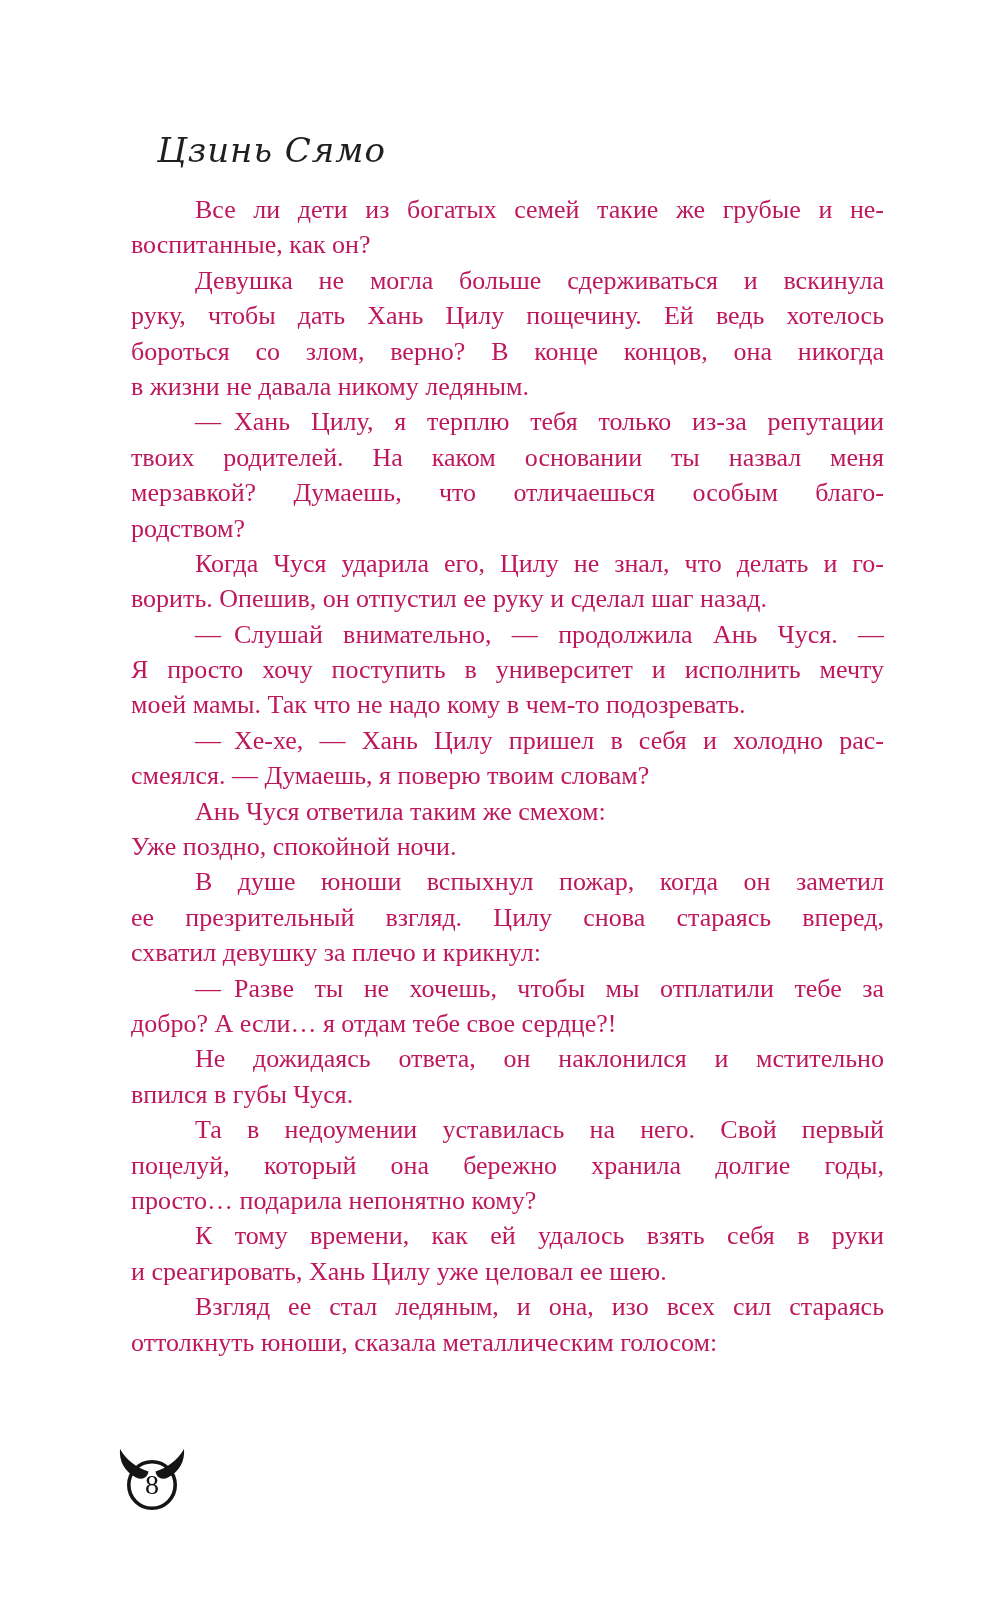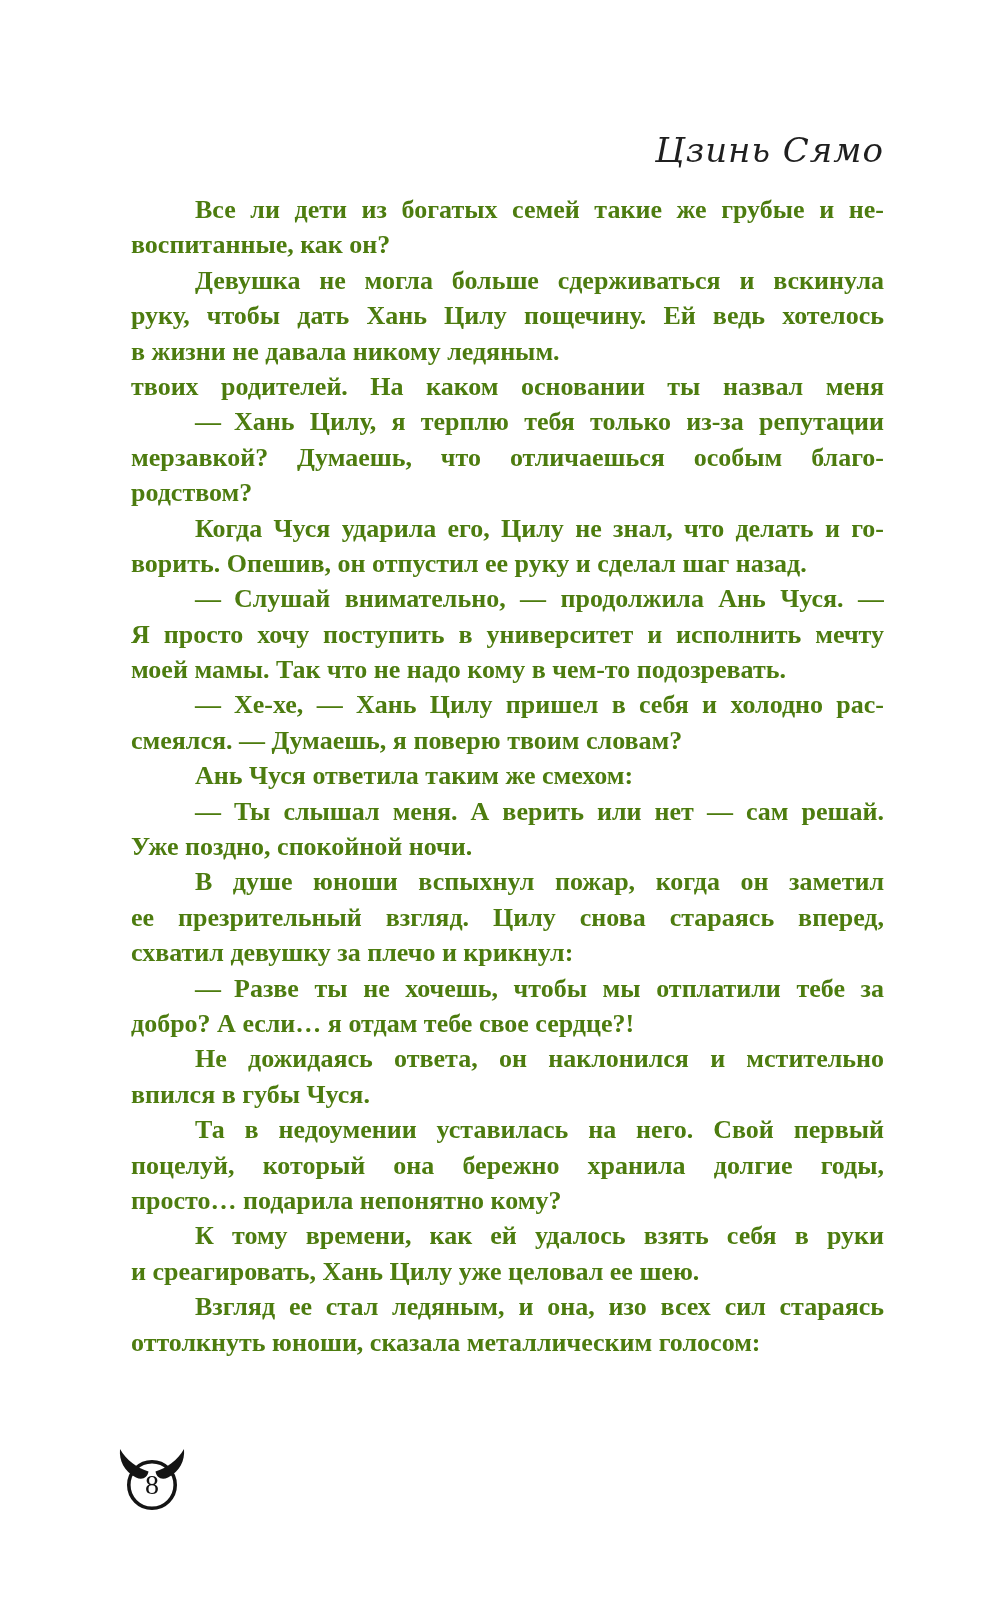--- a/index.html
+++ b/index.html
@@ -11,42 +11,41 @@
     color: #1a1a1a;
     overflow: hidden;
   }
   .page {
     position: absolute; inset: 0;
     background: #ffffff;
   }
   .chapter-title {
     position: absolute;
     left: 131px; top: 126px; width: 753px;
-    text-align: right;
+    text-align: left;
     text-indent: 26px;
     font-family: "DejaVu Serif", "Liberation Serif", serif;
     font-style: italic;
     font-size: 34px;
     line-height: 48px;
     color: #1f1f1f;
     letter-spacing: 1px;
   }
   .text-block {
     position: absolute;
     left: 131px; top: 192px; width: 753px;
   }
   .line {
     height: 35.4px;
     line-height: 35.4px;
     font-size: 26px;
     overflow: hidden;
     text-align: left;
     white-space: normal;
-    color: #4d7c0f;
-    font-weight: bold;
+    color: #be185d;
   }
   .line.indent { text-indent: 64px; }
   .line.just {
     text-align: justify;
     text-align-last: justify;
   }
   .ornament {
     position: absolute;
     left: 117px; top: 1448px;
     width: 70px; height: 64px;
@@ -67,34 +66,34 @@
 
 <div class="page">
 
   <div class="chapter-title">Цзинь Сямо</div>
 
   <div class="text-block">
       <div class="line indent just">Все ли дети из богатых семей такие же грубые и не-</div>
       <div class="line">воспитанные, как он?</div>
       <div class="line indent just">Девушка не могла больше сдерживаться и вскинула</div>
       <div class="line just">руку, чтобы дать Хань Цилу пощечину. Ей ведь хотелось</div>
+      <div class="line just">бороться со злом, верно? В конце концов, она никогда</div>
       <div class="line">в жизни не давала никому ледяным.</div>
+      <div class="line indent just">— Хань Цилу, я терплю тебя только из-за репутации</div>
       <div class="line just">твоих родителей. На каком основании ты назвал меня</div>
-      <div class="line indent just">— Хань Цилу, я терплю тебя только из-за репутации</div>
       <div class="line just">мерзавкой? Думаешь, что отличаешься особым благо-</div>
       <div class="line">родством?</div>
       <div class="line indent just">Когда Чуся ударила его, Цилу не знал, что делать и го-</div>
       <div class="line">ворить. Опешив, он отпустил ее руку и сделал шаг назад.</div>
       <div class="line indent just">— Слушай внимательно, — продолжила Ань Чуся. —</div>
       <div class="line just">Я просто хочу поступить в университет и исполнить мечту</div>
       <div class="line">моей мамы. Так что не надо кому в чем-то подозревать.</div>
       <div class="line indent just">— Хе-хе, — Хань Цилу пришел в себя и холодно рас-</div>
       <div class="line">смеялся. — Думаешь, я поверю твоим словам?</div>
       <div class="line indent">Ань Чуся ответила таким же смехом:</div>
-      <div class="line indent just">— Ты слышал меня. А верить или нет — сам решай.</div>
       <div class="line">Уже поздно, спокойной ночи.</div>
       <div class="line indent just">В душе юноши вспыхнул пожар, когда он заметил</div>
       <div class="line just">ее презрительный взгляд. Цилу снова стараясь вперед,</div>
       <div class="line">схватил девушку за плечо и крикнул:</div>
       <div class="line indent just">— Разве ты не хочешь, чтобы мы отплатили тебе за</div>
       <div class="line">добро? А если… я отдам тебе свое сердце?!</div>
       <div class="line indent just">Не дожидаясь ответа, он наклонился и мстительно</div>
       <div class="line">впился в губы Чуся.</div>
       <div class="line indent just">Та в недоумении уставилась на него. Свой первый</div>
       <div class="line just">поцелуй, который она бережно хранила долгие годы,</div>

